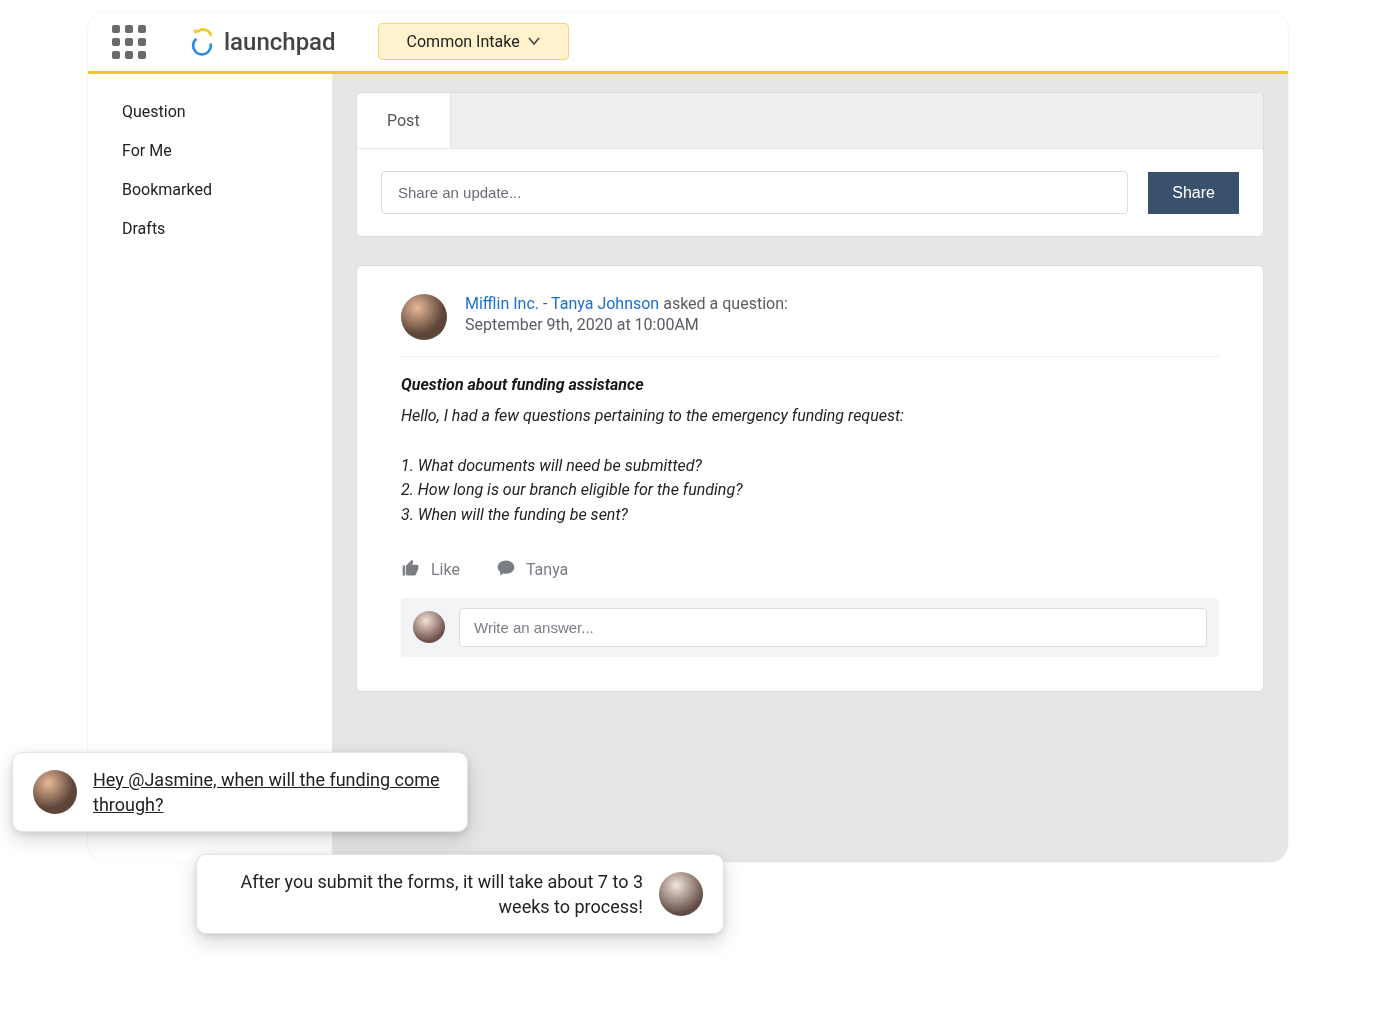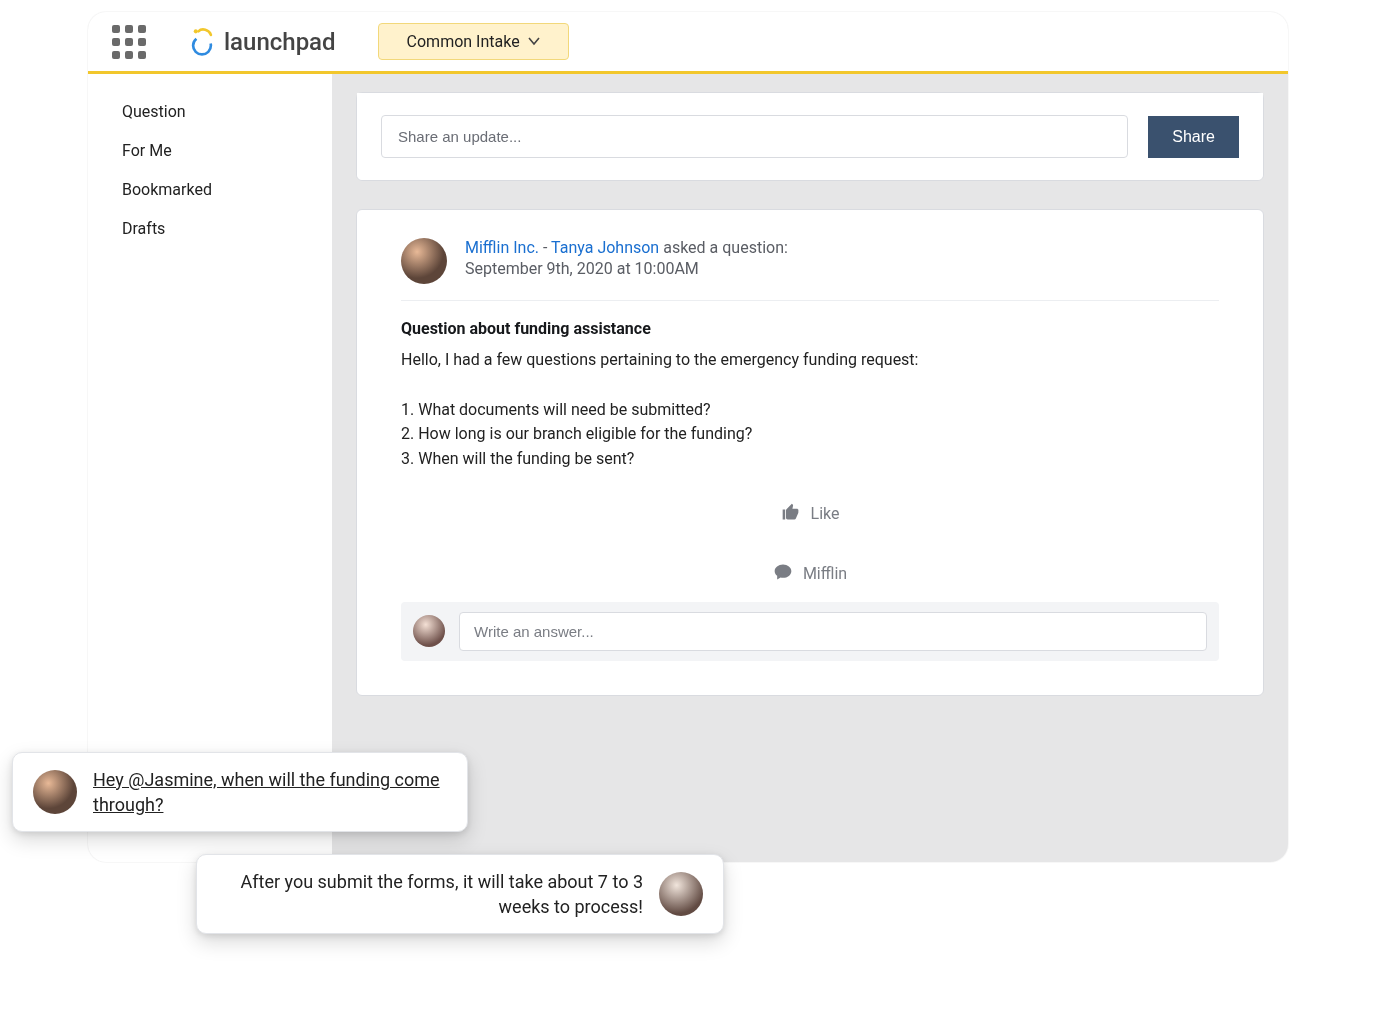--- a/index.html
+++ b/index.html
@@ -162,35 +162,34 @@
     font-size: 16px;
     color: #5a5d64;
   }
   .post-author-line .link {
     color: #1a6fd0;
     cursor: pointer;
   }
   .post-time {
     font-size: 16px; color: #5a5d64;
   }
-  .post-body { padding-top: 18px; }
+  .post-body { padding-top: 18px; font-style: italic; }
   .post-title {
     font-weight: 700; font-size: 16px; margin-bottom: 10px;
   }
   .post-text {
     font-size: 16px; color: #222;
     white-space: pre-line;
     line-height: 1.55;
   }
   .post-actions {
     display: flex; gap: 36px; align-items: center;
     margin-top: 30px;
     color: #7a7d84;
     font-size: 16px;
-    flex-direction: column;
   }
   .action { display: flex; align-items: center; gap: 10px; cursor: pointer; }
   .action svg { width: 20px; height: 20px; fill: #7a7d84; }
   .answer-row {
     margin-top: 16px;
     background: #f3f4f6;
     border-radius: 4px;
     padding: 10px 12px;
     display: flex; align-items: center; gap: 14px;
   }
@@ -270,20 +269,23 @@
     <div class="sidebar">
       <div class="sidebar-item">Question</div>
       <div class="sidebar-item">For Me</div>
       <div class="sidebar-item">Bookmarked</div>
       <div class="sidebar-item">Drafts</div>
     </div>
 
     <div class="main">
 
       <div class="composer-card">
+        <div class="composer-tabs">
+          <div class="composer-tab">Post</div>
+        </div>
         <div class="composer-body">
           <input class="share-input" type="text" placeholder="Share an update..." style="">
           <button class="share-btn">Share</button>
         </div>
       </div>
 
       <div class="feed-card">
         <div class="post-header">
           <div class="avatar bg1"></div>
           <div class="post-meta">
@@ -311,21 +313,21 @@
                 </svg>
             </span>
             <span>Like</span>
           </div>
           <div class="action">
             <span>
               <svg viewBox="0 0 24 24">
                   <path d="M12 3C6.5 3 2 6.6 2 11c0 2.2 1.1 4.2 3 5.6V21l4.1-2.3c.9.2 1.9.3 2.9.3 5.5 0 10-3.6 10-8S17.5 3 12 3z"></path>
                 </svg>
             </span>
-            <span>Mifflin</span>
+            <span>Tanya</span>
           </div>
         </div>
 
         <div class="answer-row">
           <div class="avatar sm bg2"></div>
           <input class="answer-input" type="text" placeholder="Write an answer..." style="">
         </div>
       </div>
 
     </div>

